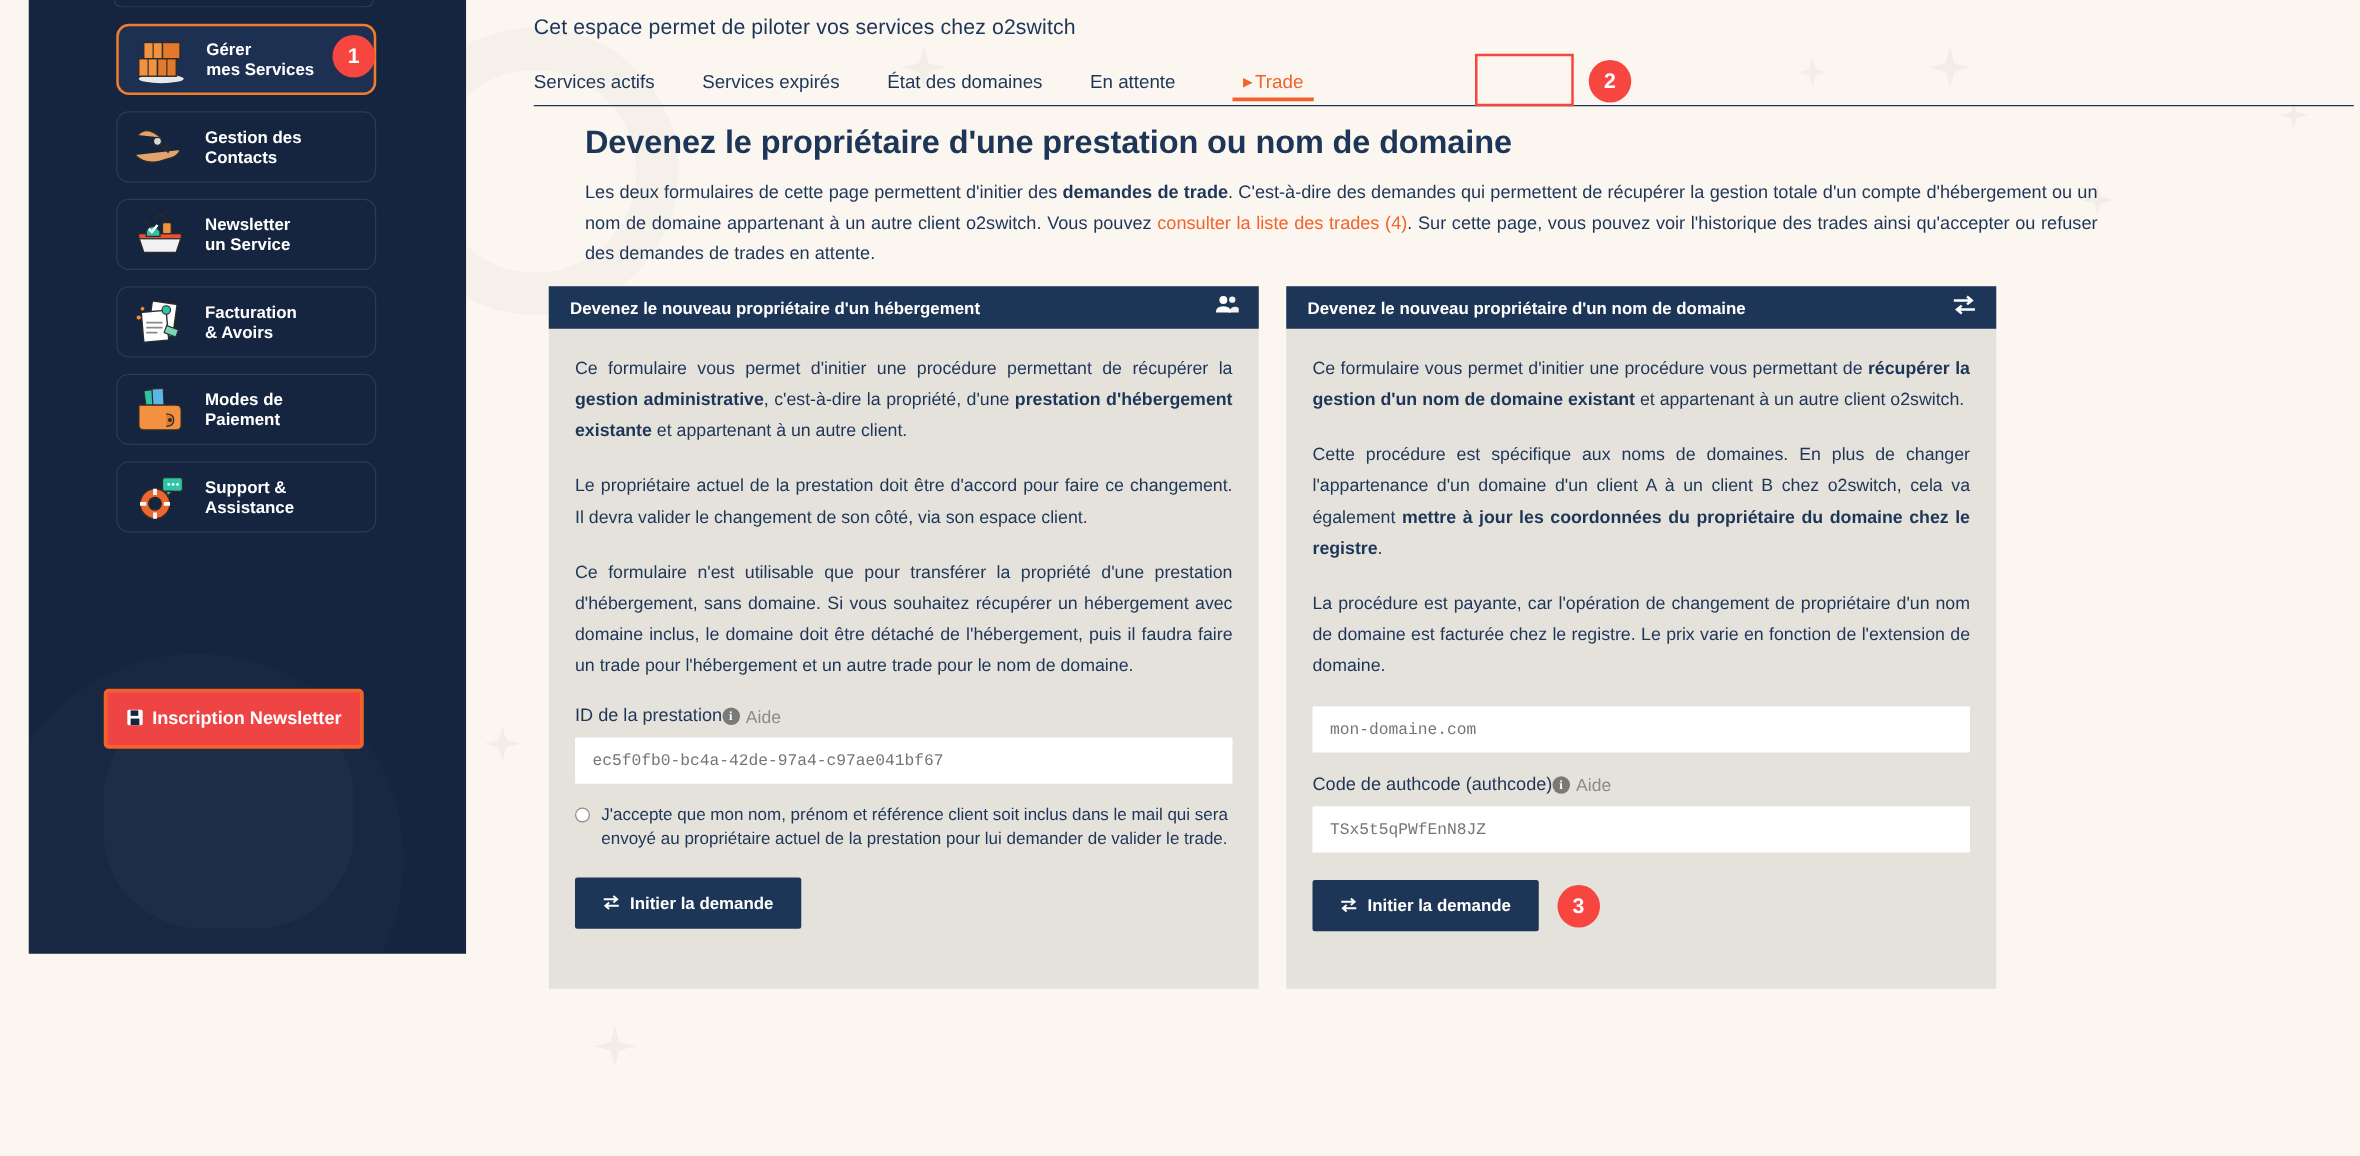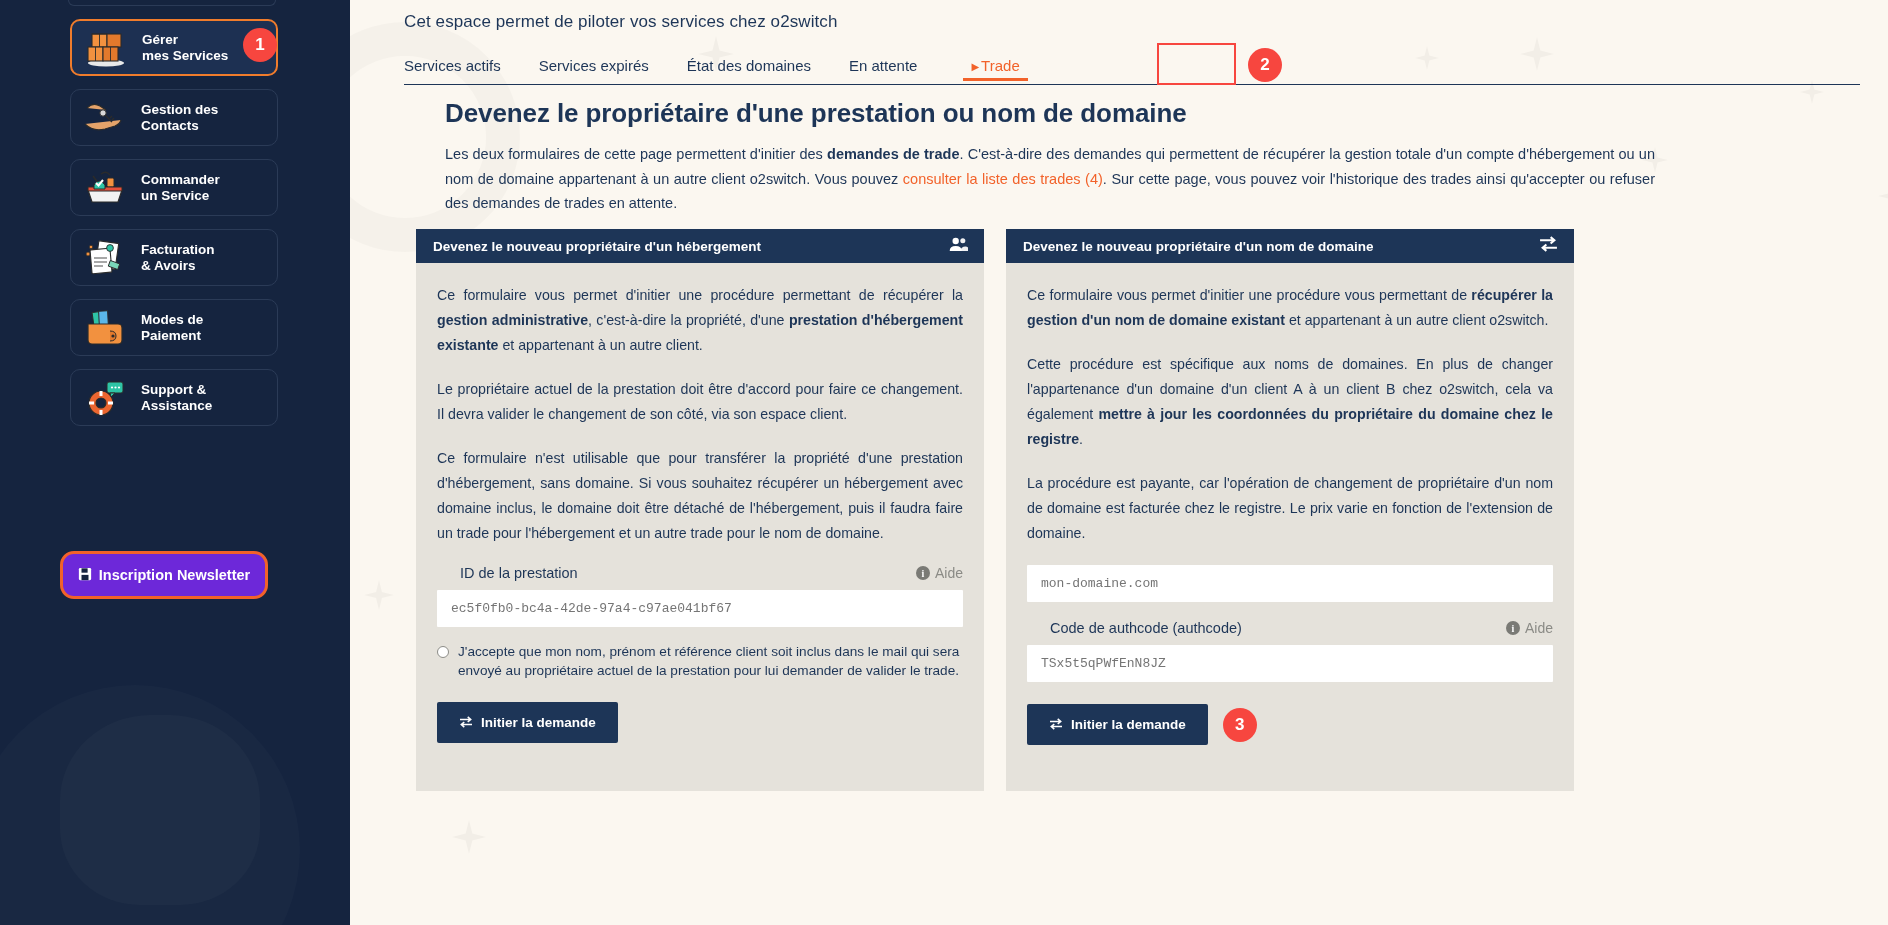--- a/index.html
+++ b/index.html
@@ -6,25 +6,26 @@
   html, body {
     width: 1888px; height: 925px;
     font-family: "Liberation Sans", sans-serif;
     overflow: hidden;
     background: #fbf7f0;
   }
   #root { position: relative; width: 1888px; height: 925px; display: flex; }
 
   
   .sidebar {
-    width: 350px; height: 925px;
+    width: 350px; height: 763px;
     background: #15243f;
     position: relative;
     flex: 0 0 350px;
     overflow: hidden;
+    margin-left: 23px;
   }
   .sb-ghost {
     position: absolute;
     left: -30px; bottom: -90px;
     width: 330px; height: 330px;
     border-radius: 50%;
     background: rgba(255,255,255,0.018);
   }
   .sb-ghost2 {
     position: absolute;
@@ -78,22 +79,22 @@
     display: flex; align-items: center; justify-content: center;
     z-index: 40;
   }
   .m1 { left: 243px; top: 28px; }
 
   .newsletter {
     position: absolute;
     left: 60px; top: 551px;
     width: 208px; height: 48px;
     border: 3px solid #f2622a;
-    border-radius: 14px;
-    background: #6d28d9;
+    border-radius: 4px;
+    background: #ef4444;
     display: flex; align-items: center; justify-content: center;
     gap: 7px;
     cursor: pointer;
   }
   .newsletter span.txt { color: #fff; font-size: 14.5px; font-weight: 600; }
   .nl-ico { color: #fff; font-size: 13px; line-height: 1; }
 
   
   .main {
     position: relative;
@@ -213,24 +214,23 @@
   .card-body { padding: 20px 21px 22px 21px; }
   .card p {
     font-size: 14.2px;
     line-height: 25px;
     color: #1d3557;
     text-align: justify;
     margin-bottom: 19px;
   }
   .card p b { font-weight: 700; }
   .field-label-row {
-    display: flex; align-items: center; justify-content: space-between;
+    display: flex; align-items: center; justify-content: flex-start;
     margin-top: 2px;
     margin-bottom: 9px;
-    margin-left: 23px;
   }
   .field-label { font-size: 14.5px; color: #1d3557; }
   .aide {
     display: flex; align-items: center; gap: 5px;
     color: #8b8b86; font-size: 14px;
     cursor: pointer;
   }
   .info-dot {
     width: 14px; height: 14px; border-radius: 50%;
     background: #7a7a75; color: #fff;
@@ -330,21 +330,21 @@
           <svg viewBox="0 0 52 44" width="52" height="44">
             <path d="M22 8 q5 -4 9 1" stroke="#2b2b2b" stroke-width="1.4" fill="none"></path>
             <rect x="28" y="12" width="7" height="9" rx="1.5" fill="#f2913f" stroke="#2b2b2b" stroke-width="1"></rect>
             <path d="M9 24 l4 12 h26 l4 -12 z" fill="#f2f2f2" stroke="#2b2b2b" stroke-width="1.2"></path>
             <rect x="9" y="21" width="34" height="4" fill="#e8503a" stroke="#2b2b2b" stroke-width="1"></rect>
             <path d="M14 10 l8 11" stroke="#2b2b2b" stroke-width="1.6"></path>
             <path d="M15 19 q5 -8 11 0 v4 h-11 z" fill="#2ec4a6" stroke="#2b2b2b" stroke-width="1"></path>
             <path d="M17 17 l2.5 2.5 L24 14" stroke="#fff" stroke-width="2" fill="none"></path>
           </svg>
         </span>
-        <span class="sb-label">Commander
+        <span class="sb-label">Newsletter
 un Service</span>
       </div>
 
       <div class="sb-item">
         <span class="sb-ico">
           <svg viewBox="0 0 52 44" width="52" height="44">
             <rect x="18" y="6" width="20" height="26" rx="1" fill="#fff" stroke="#2b2b2b" stroke-width="1.1" transform="rotate(8 28 19)"></rect>
             <rect x="12" y="13" width="20" height="24" rx="1" fill="#fff" stroke="#2b2b2b" stroke-width="1.1" transform="rotate(-5 22 25)"></rect>
             <circle cx="31" cy="12" r="3.4" fill="#2ec4a6" stroke="#2b2b2b" stroke-width="0.9"></circle>
             <path d="M15 22 h13 M15 26 h13 M15 30 h9" stroke="#8a8a8a" stroke-width="1.4"></path>

